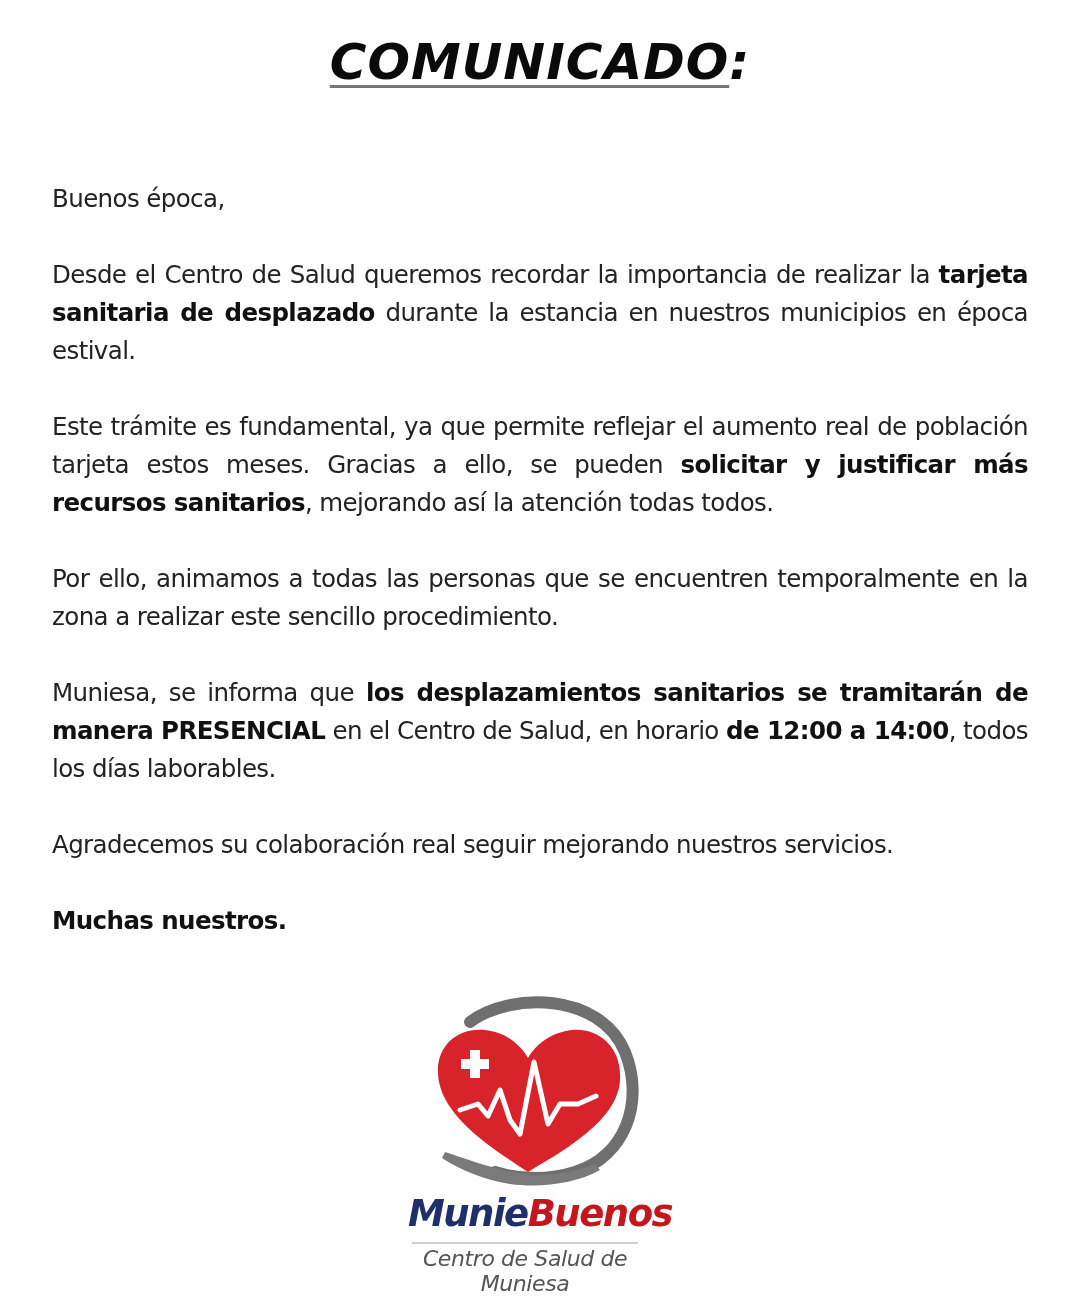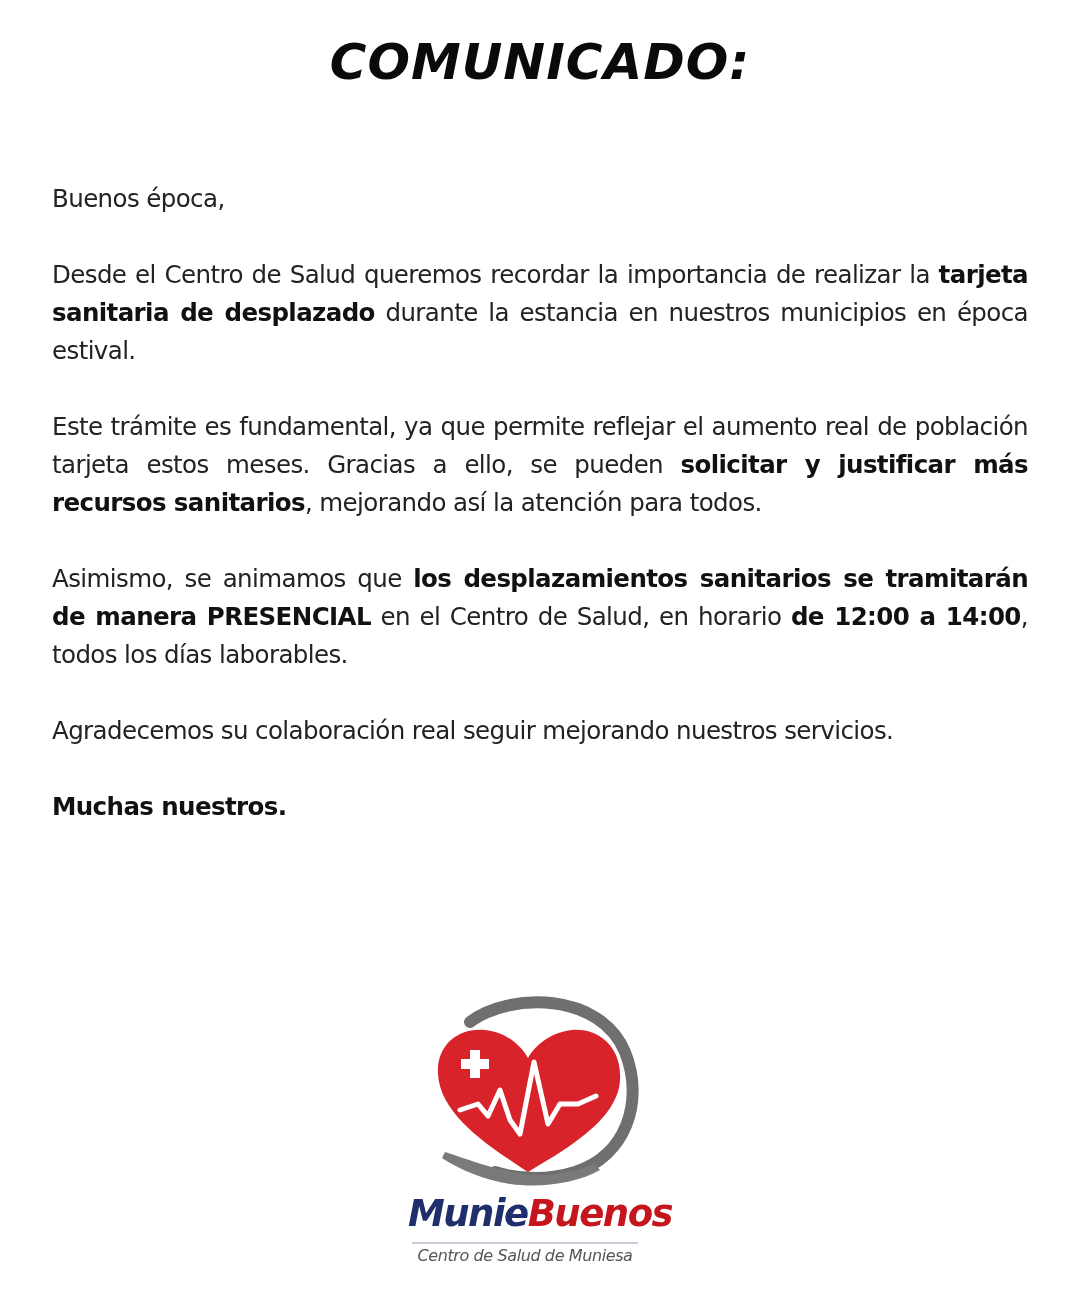--- a/index.html
+++ b/index.html
@@ -5,59 +5,60 @@
     html, body { margin: 0; padding: 0; background: #ffffff; }
     body {
       width: 1080px; height: 1309px; position: relative; overflow: hidden;
       font-family: "DejaVu Sans", sans-serif; color: #1b1b1b;
     }
     .title-wrap { position: absolute; top: 30px; left: 0; width: 1080px; text-align: center; }
     .title {
       display: inline-block; font-family: "DejaVu Sans", sans-serif; font-weight: bold; font-style: italic;
       font-size: 50px; letter-spacing: 1px; color: #0a0a0a; line-height: 64px;
     }
-    .title .word { text-decoration-color: #777; text-decoration-thickness: 3px; text-underline-offset: 6px; }
+    .title .word { text-decoration: underline; text-decoration-color: #777; text-decoration-thickness: 3px; text-underline-offset: 6px; }
     .body-text {
       position: absolute; left: 52px; width: 976px; top: 180px;
       font-size: 24.5px; line-height: 38px; color: #222;
       font-family: "DejaVu Sans", sans-serif; letter-spacing: -0.6px;
     }
     .body-text p { margin: 0 0 38px 0; text-align: justify; }
     .body-text p.last-left { text-align: left; }
     .body-text b { font-weight: bold; color: #111; }
     .logo { position: absolute; left: 400px; top: 992px; width: 280px; height: 290px; }
     .brand {
       position: absolute; left: 0; top: 200px; width: 280px; text-align: center;
       font-family: "DejaVu Sans", sans-serif; font-weight: bold; font-size: 37px; letter-spacing: -1.5px;
       line-height: 44px; font-style: italic;
     }
     .brand .munie { color: #1e2f6b; }
     .brand .salud { color: #c4161c; }
     .brand-line { position: absolute; left: 12px; top: 250px; width: 226px; height: 2px; background: #c9ced8; }
     .subtitle {
       position: absolute; left: 0; top: 254px; width: 250px; text-align: center;
-      font-family: "DejaVu Sans", sans-serif; font-style: italic; font-size: 16px; color: #555; letter-spacing: -0.4px;
+      font-family: "DejaVu Sans", sans-serif; font-style: italic; font-size: 22px; color: #555; letter-spacing: -0.4px;
     }
   </style>
 </head>
 <body>
 
 <div class="title-wrap">
   <span class="title"><span class="word">COMUNICADO</span><span>:</span></span>
 </div>
 
 <div class="body-text">
   <p class="last-left">Buenos época,</p>
 
   <p><span>Desde el Centro de Salud queremos recordar la importancia de realizar la </span><b>tarjeta sanitaria de desplazado</b><span> durante la estancia en nuestros municipios en época estival.</span></p>
 
-  <p><span>Este trámite es fundamental, ya que permite reflejar el aumento real de población tarjeta estos meses. Gracias a ello, se pueden </span><b>solicitar y justificar más recursos sanitarios</b><span>, mejorando así la atención para todos.</span></p>
+  <p><span>Este trámite es fundamental, ya que permite reflejar el aumento real de población tarjeta estos meses. Gracias a ello, se pueden </span><b>solicitar y justificar más recursos sanitarios</b><span>, mejorando así la atención todas todos.</span></p>
 
+  <p><span>Por ello, animamos a todas las personas que se encuentren temporalmente en la zona a realizar este sencillo procedimiento.</span></p>
 
-  <p><span>Asimismo, se animamos que </span><b>los desplazamientos sanitarios se tramitarán de manera PRESENCIAL</b><span> en el Centro de Salud, en horario </span><b>de 12:00 a 14:00</b><span>, todos los días laborables.</span></p>
+  <p><span>Muniesa, se informa que </span><b>los desplazamientos sanitarios se tramitarán de manera PRESENCIAL</b><span> en el Centro de Salud, en horario </span><b>de 12:00 a 14:00</b><span>, todos los días laborables.</span></p>
 
   <p class="last-left"><span>Agradecemos su colaboración real seguir mejorando nuestros servicios.</span></p>
 
   <p class="last-left"><b>Muchas nuestros.</b></p>
 </div>
 
 <div class="logo">
   <svg width="280" height="200" viewBox="0 0 280 200">
 
     <path d="M70 30 C 110 0, 200 0, 225 60 C 245 110, 225 165, 175 180 C 150 188, 120 188, 95 180" fill="none" stroke="#6f6f6f" stroke-width="12" stroke-linecap="round"></path>

